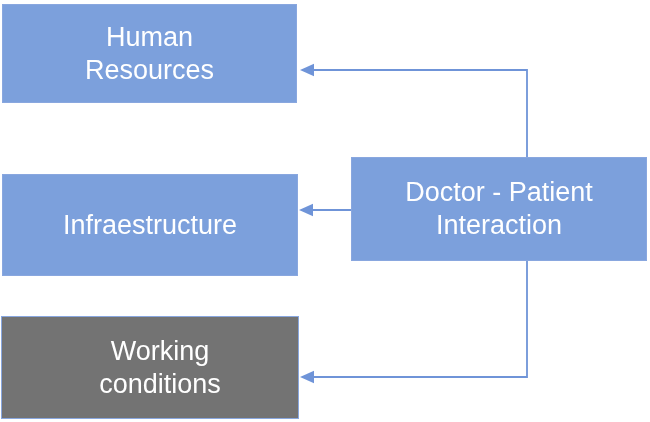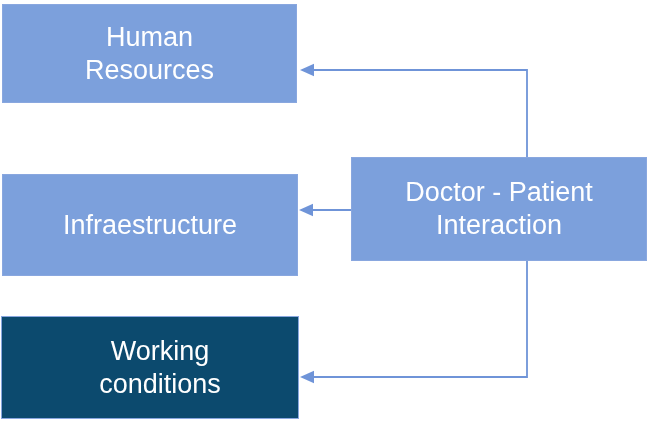--- a/index.html
+++ b/index.html
@@ -50,21 +50,21 @@
 
   <div class="node" id="node-human-resources" style="background-color: rgb(124, 160, 220);">
     <span class="node-label">Human
 Resources</span>
   </div>
 
   <div class="node" id="node-infraestructure" style="background-color: rgb(124, 160, 220);">
     <span class="node-label">Infraestructure</span>
   </div>
 
-  <div class="node" id="node-working-conditions" style="background-color: #0c4a6e; padding-left: 20px;">
+  <div class="node" id="node-working-conditions" style="background-color: #737373; padding-left: 20px;">
     <span class="node-label">Working
 conditions</span>
   </div>
 
   <div class="node" id="node-doctor-patient" style="background-color: rgb(124, 160, 220);">
     <span class="node-label">Doctor - Patient
 Interaction</span>
   </div>
 
   <svg class="connector-layer" width="650" height="422" viewBox="0 0 650 422">

